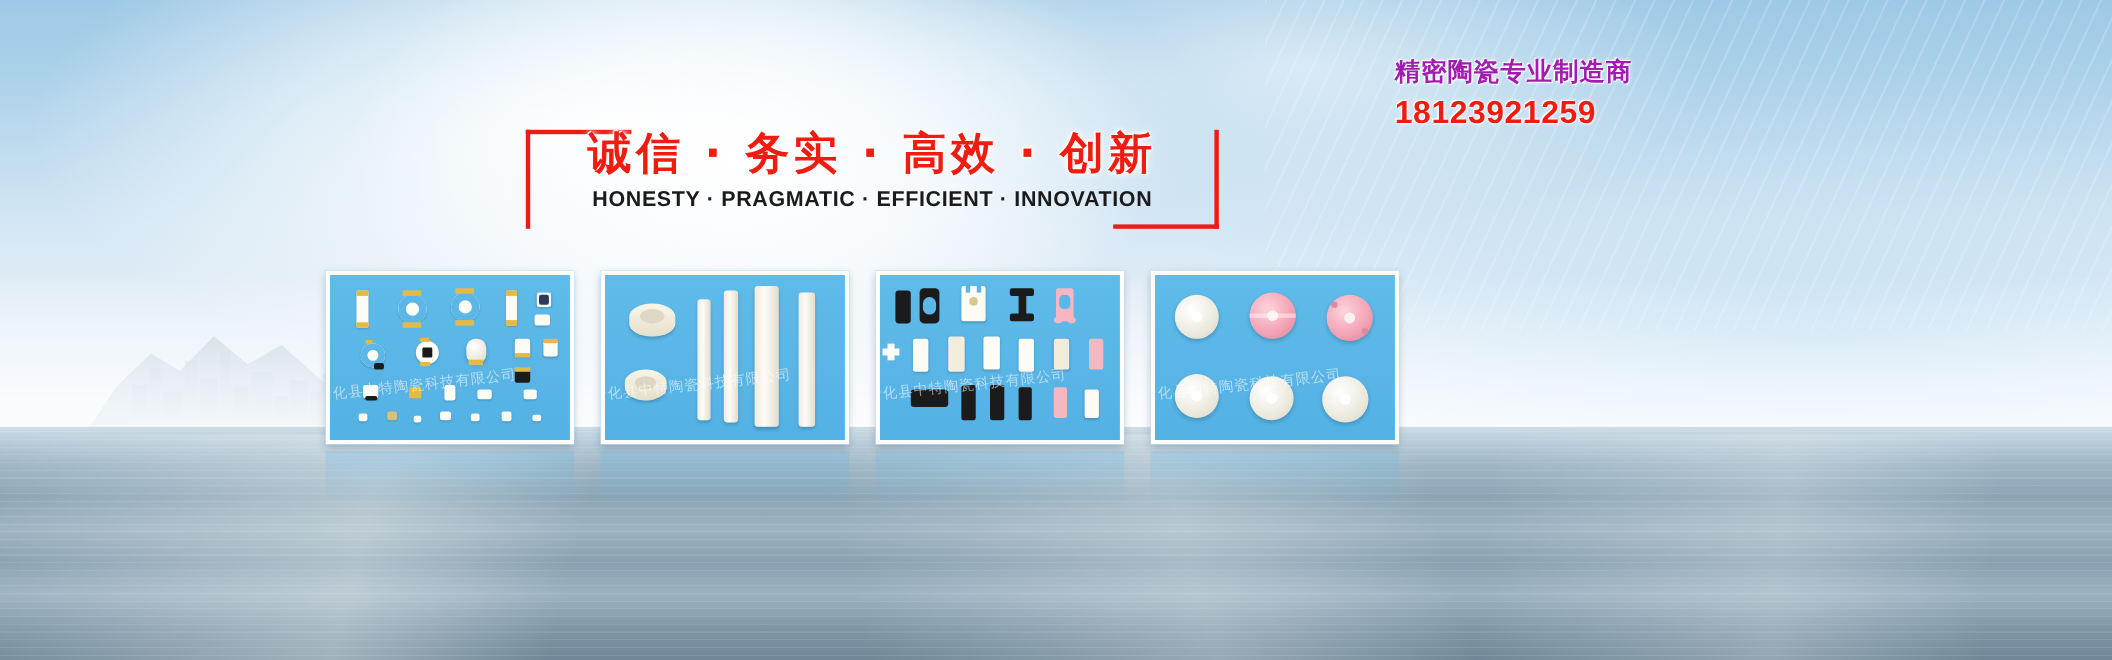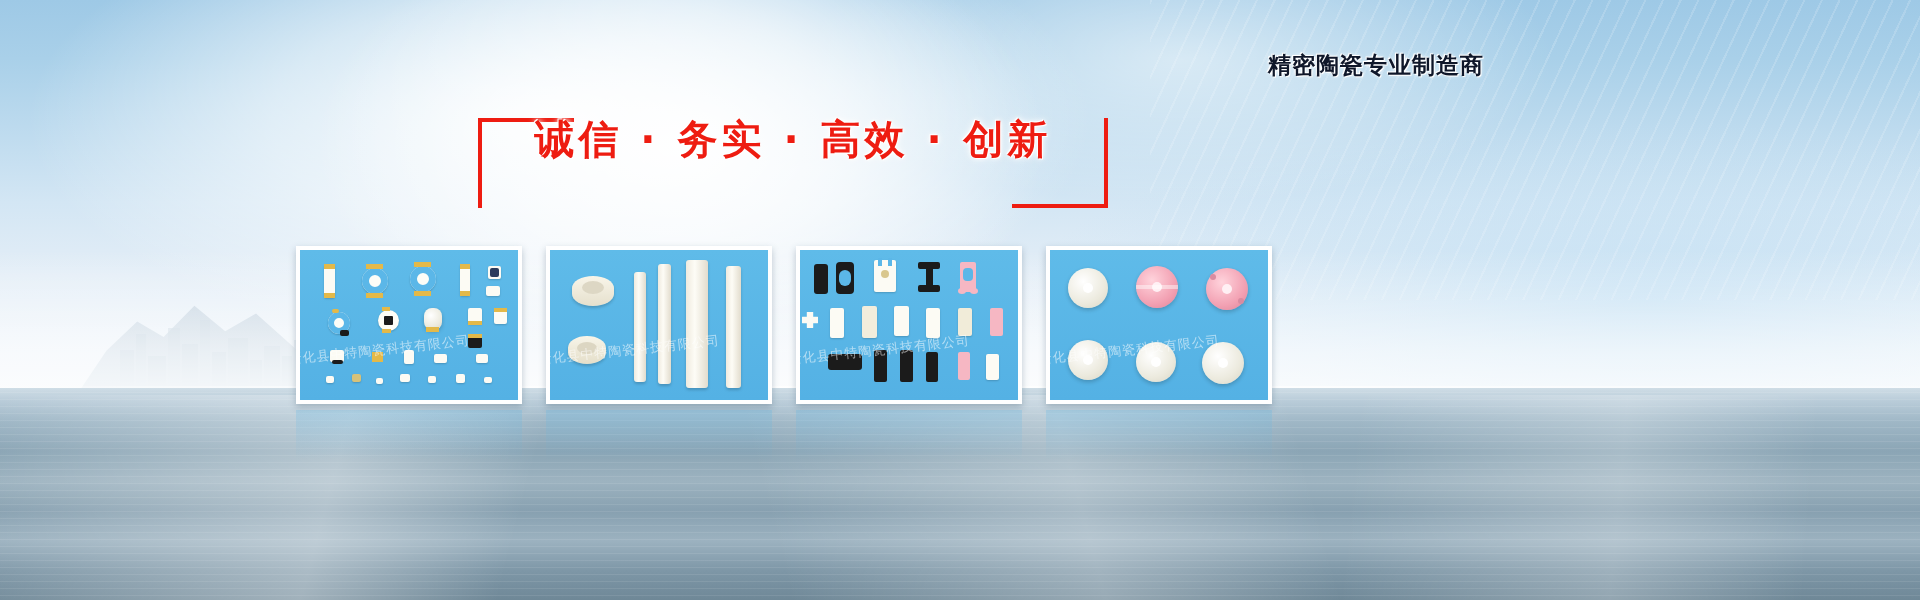--- a/index.html
+++ b/index.html
@@ -91,21 +91,21 @@
   .slogan-en{
     position:absolute;left:0;top:58px;width:630px;text-align:center;
     font-size:19.5px;font-weight:700;color:#1b1b1b;letter-spacing:.6px;
     white-space:nowrap;
   }
 
   
   .contact{position:absolute;left:1268px;top:50px;width:420px;}
   .contact .line1{
     font-family:"DejaVu Sans","Liberation Sans",sans-serif;
-    font-size:23px;font-weight:700;color:#0f172a;letter-spacing:1px;white-space:nowrap;
+    font-size:23px;font-weight:700;color:#a21caf;letter-spacing:1px;white-space:nowrap;
     text-shadow:0 0 4px #fff,1px 1px 0 #fff,-1px -1px 0 #fff;
   }
   .contact .line2{
     margin-top:17px;
     font-family:"DejaVu Sans","Liberation Sans",sans-serif;
     font-size:21px;font-weight:700;color:#ee1c11;letter-spacing:1px;white-space:nowrap;
     text-shadow:0 0 4px #fff,1px 1px 0 #fff,-1px -1px 0 #fff;
   }
   .contact .line3{
     margin-top:6px;
@@ -172,24 +172,26 @@
   <div class="horizon"></div>
   <div class="ground"></div>
   <div class="ground-streaks"></div>
   <div class="ground-smear"></div>
   <div class="ground-shine"></div>
 
   <div class="slogan">
     <div class="bracket-l"></div>
     <div class="bracket-r"></div>
     <div class="slogan-cn">诚信 · 务实 · 高效 · 创新</div>
+    <div class="slogan-en">HONESTY · PRAGMATIC · EFFICIENT · INNOVATION</div>
   </div>
 
   <div class="contact">
     <div class="line1">精密陶瓷专业制造商</div>
+    <div class="line3">18123921259</div>
   </div>
 
   <div class="panels">
 
     <div class="panel">
       <div class="inner"></div>
 
       <div class="obj cap" style="left:24px;top:14px;width:11px;height:34px;"></div>
       <div class="obj gold" style="left:24px;top:14px;width:11px;height:5px;"></div>
       <div class="obj gold" style="left:24px;top:43px;width:11px;height:5px;"></div>

